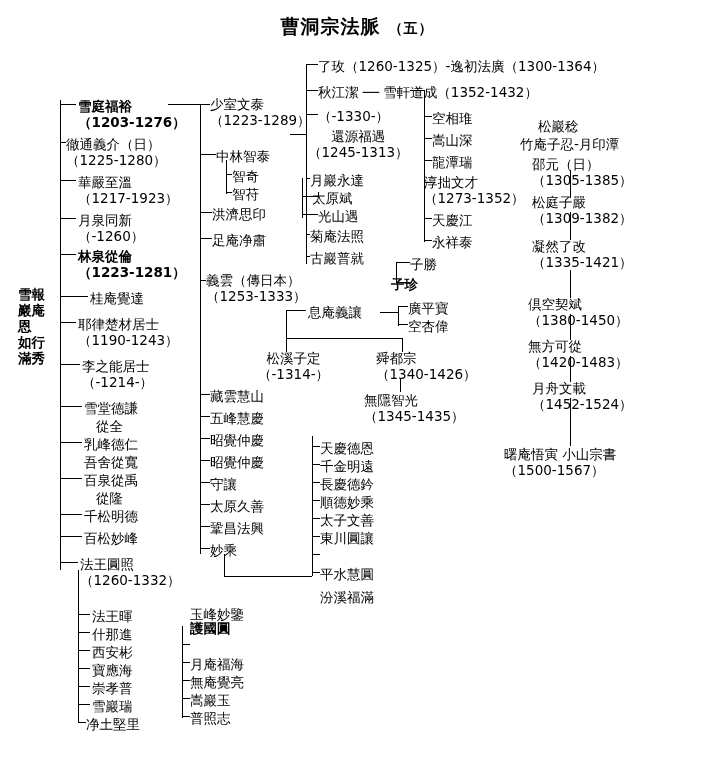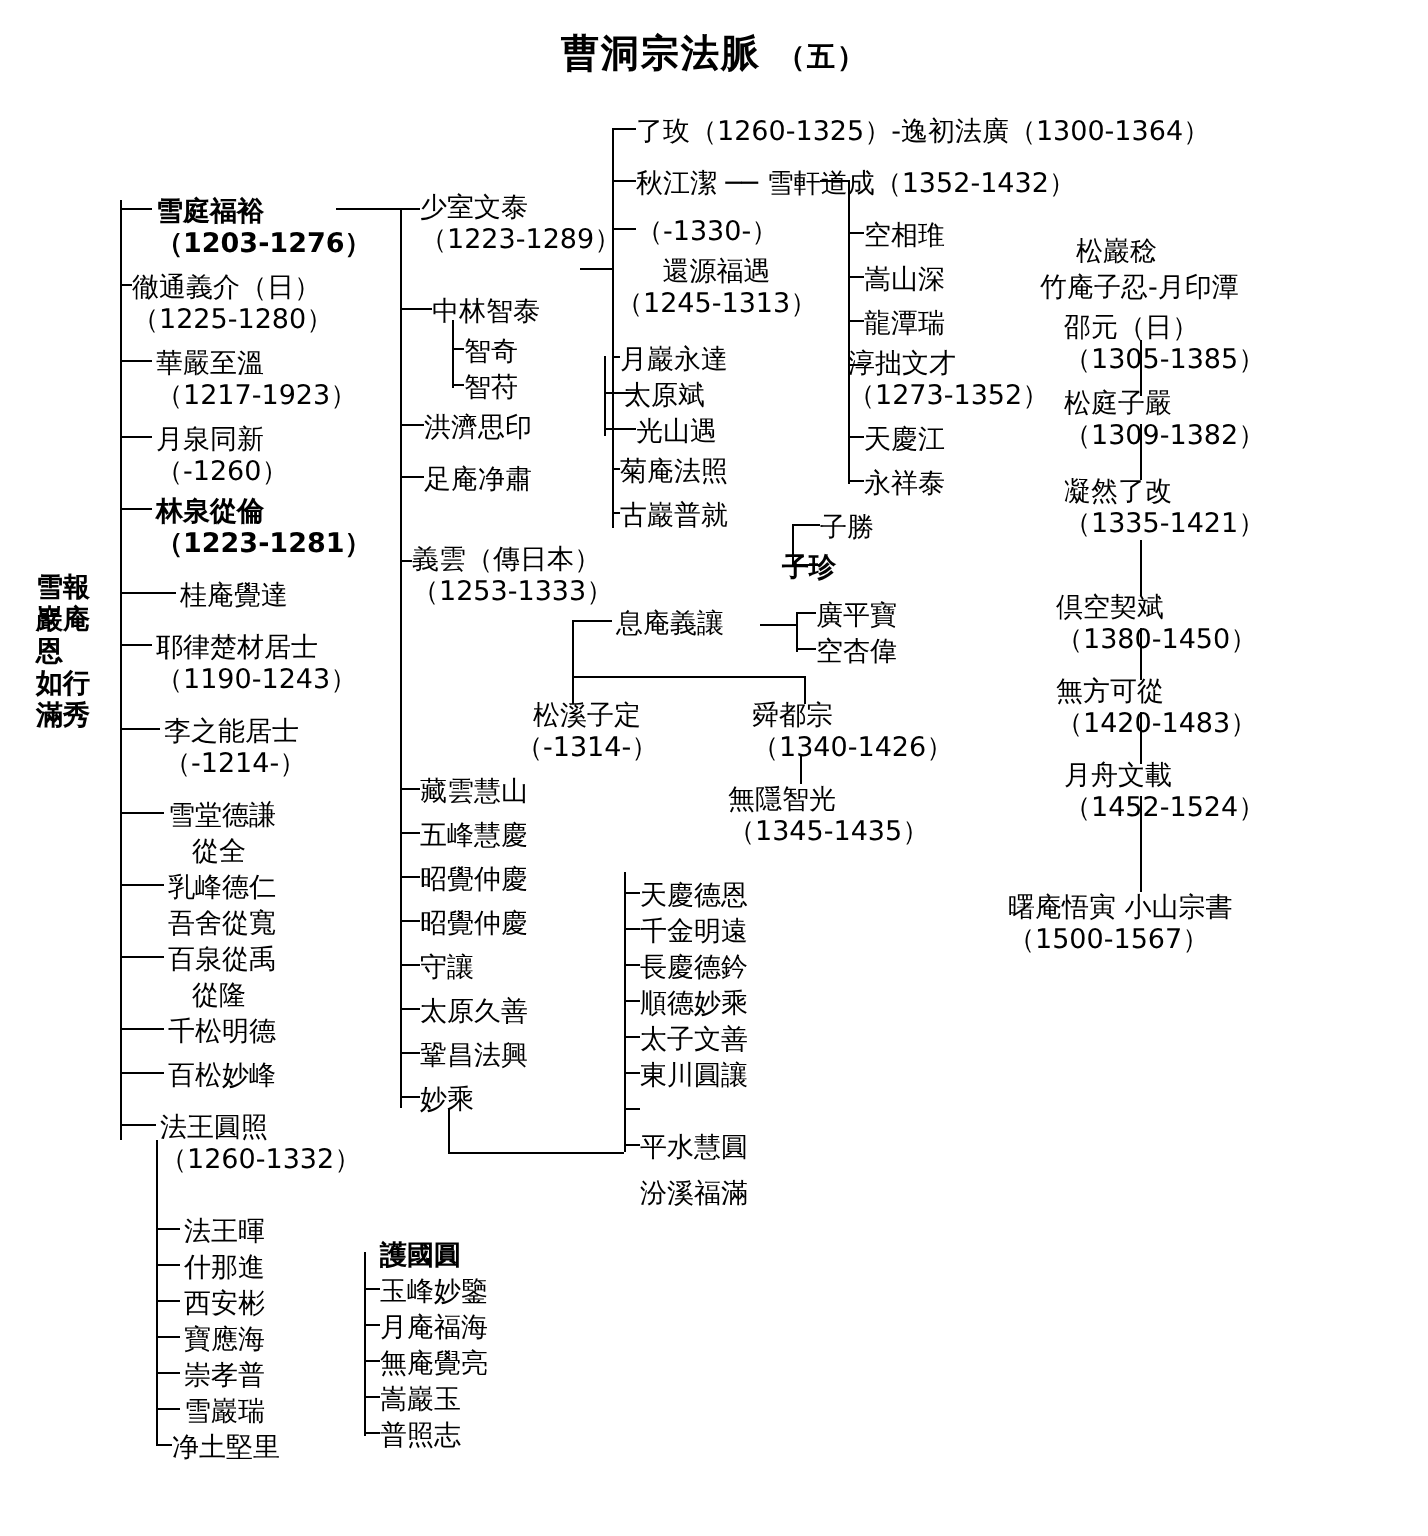--- a/index.html
+++ b/index.html
@@ -161,21 +161,21 @@
 <div class="node" style="left: 80px; top: 556px;">法王圓照
 （1260‐1332）</div>
 <div class="node" style="left: 92px; top: 608px;">法王暉</div>
 <div class="node" style="left: 92px; top: 626px;">什那進</div>
 <div class="node" style="left: 92px; top: 644px;">西安彬</div>
 <div class="node" style="left: 92px; top: 662px;">寶應海</div>
 <div class="node" style="left: 92px; top: 680px;">崇孝普</div>
 <div class="node" style="left: 92px; top: 698px;">雪巖瑞</div>
 <div class="node" style="left: 86px; top: 716px;">净土堅里</div>
 <div class="node b" style="left: 190px; top: 620px;">護國圓</div>
-<div class="node" style="left: 190px; top: 638px; text-align: right;">玉峰妙鑒</div>
+<div class="node" style="left: 190px; top: 606px; text-align: right;">玉峰妙鑒</div>
 <div class="node" style="left: 190px; top: 656px;">月庵福海</div>
 <div class="node" style="left: 190px; top: 674px;">無庵覺亮</div>
 <div class="node" style="left: 190px; top: 692px;">嵩巖玉</div>
 <div class="node" style="left: 190px; top: 710px;">普照志</div>
 <div class="node" style="left: 210px; top: 96px;">少室文泰
 （1223‐1289）</div>
 <div class="node" style="left: 216px; top: 148px;">中林智泰</div>
 <div class="node" style="left: 232px; top: 168px;">智奇</div>
 <div class="node" style="left: 232px; top: 186px;">智苻</div>
 <div class="node" style="left: 212px; top: 206px;">洪濟思印</div>

